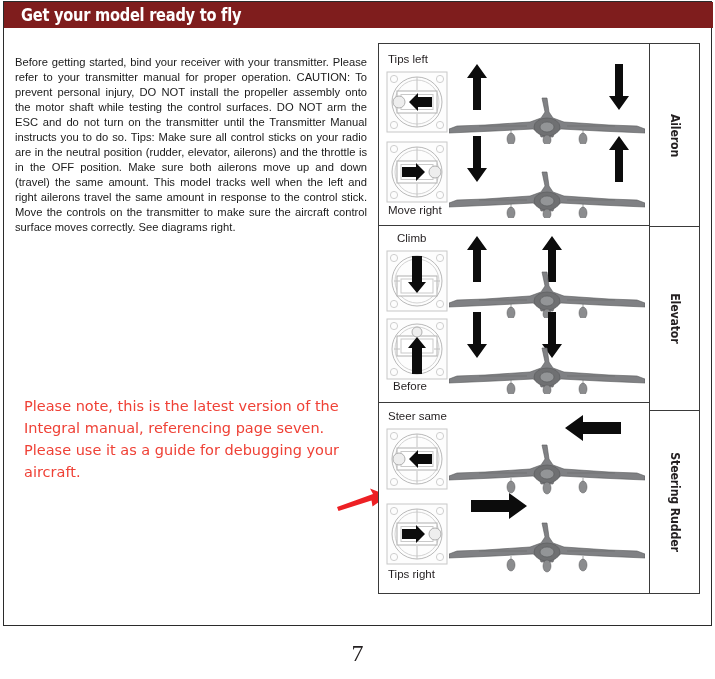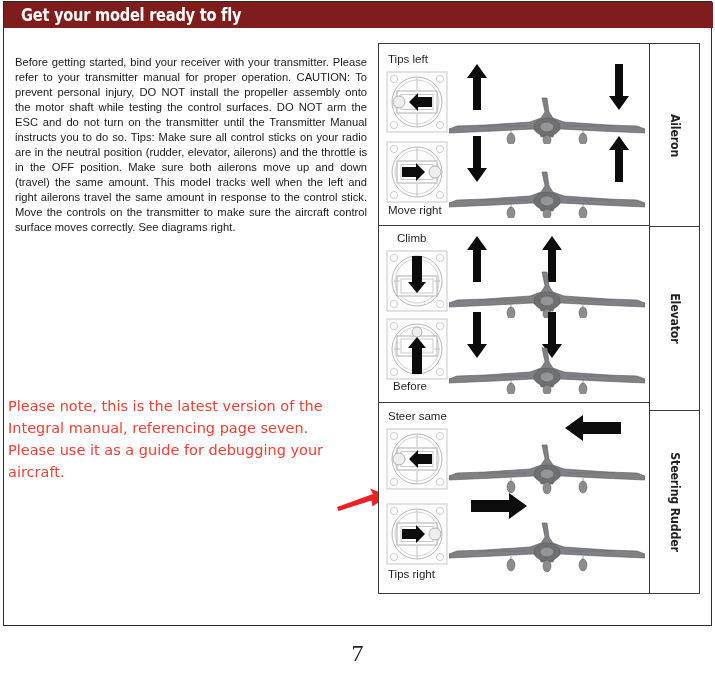--- a/index.html
+++ b/index.html
@@ -88,21 +88,21 @@
     font-size: 11.2px;
     line-height: 15px;
     color: #1a1a1a;
     text-align: justify;
     text-justify: inter-word;
   }
   #body-copy p { margin: 0; }
 
   #note {
     position: absolute;
-    left: 4px;
+    left: 20px;
     top: 393px;
     width: 340px;
     color: #ef4136;
     font-family: "DejaVu Sans", sans-serif;
     font-size: 14.5px;
     line-height: 22px;
   }
 
   
   #red-arrow {

